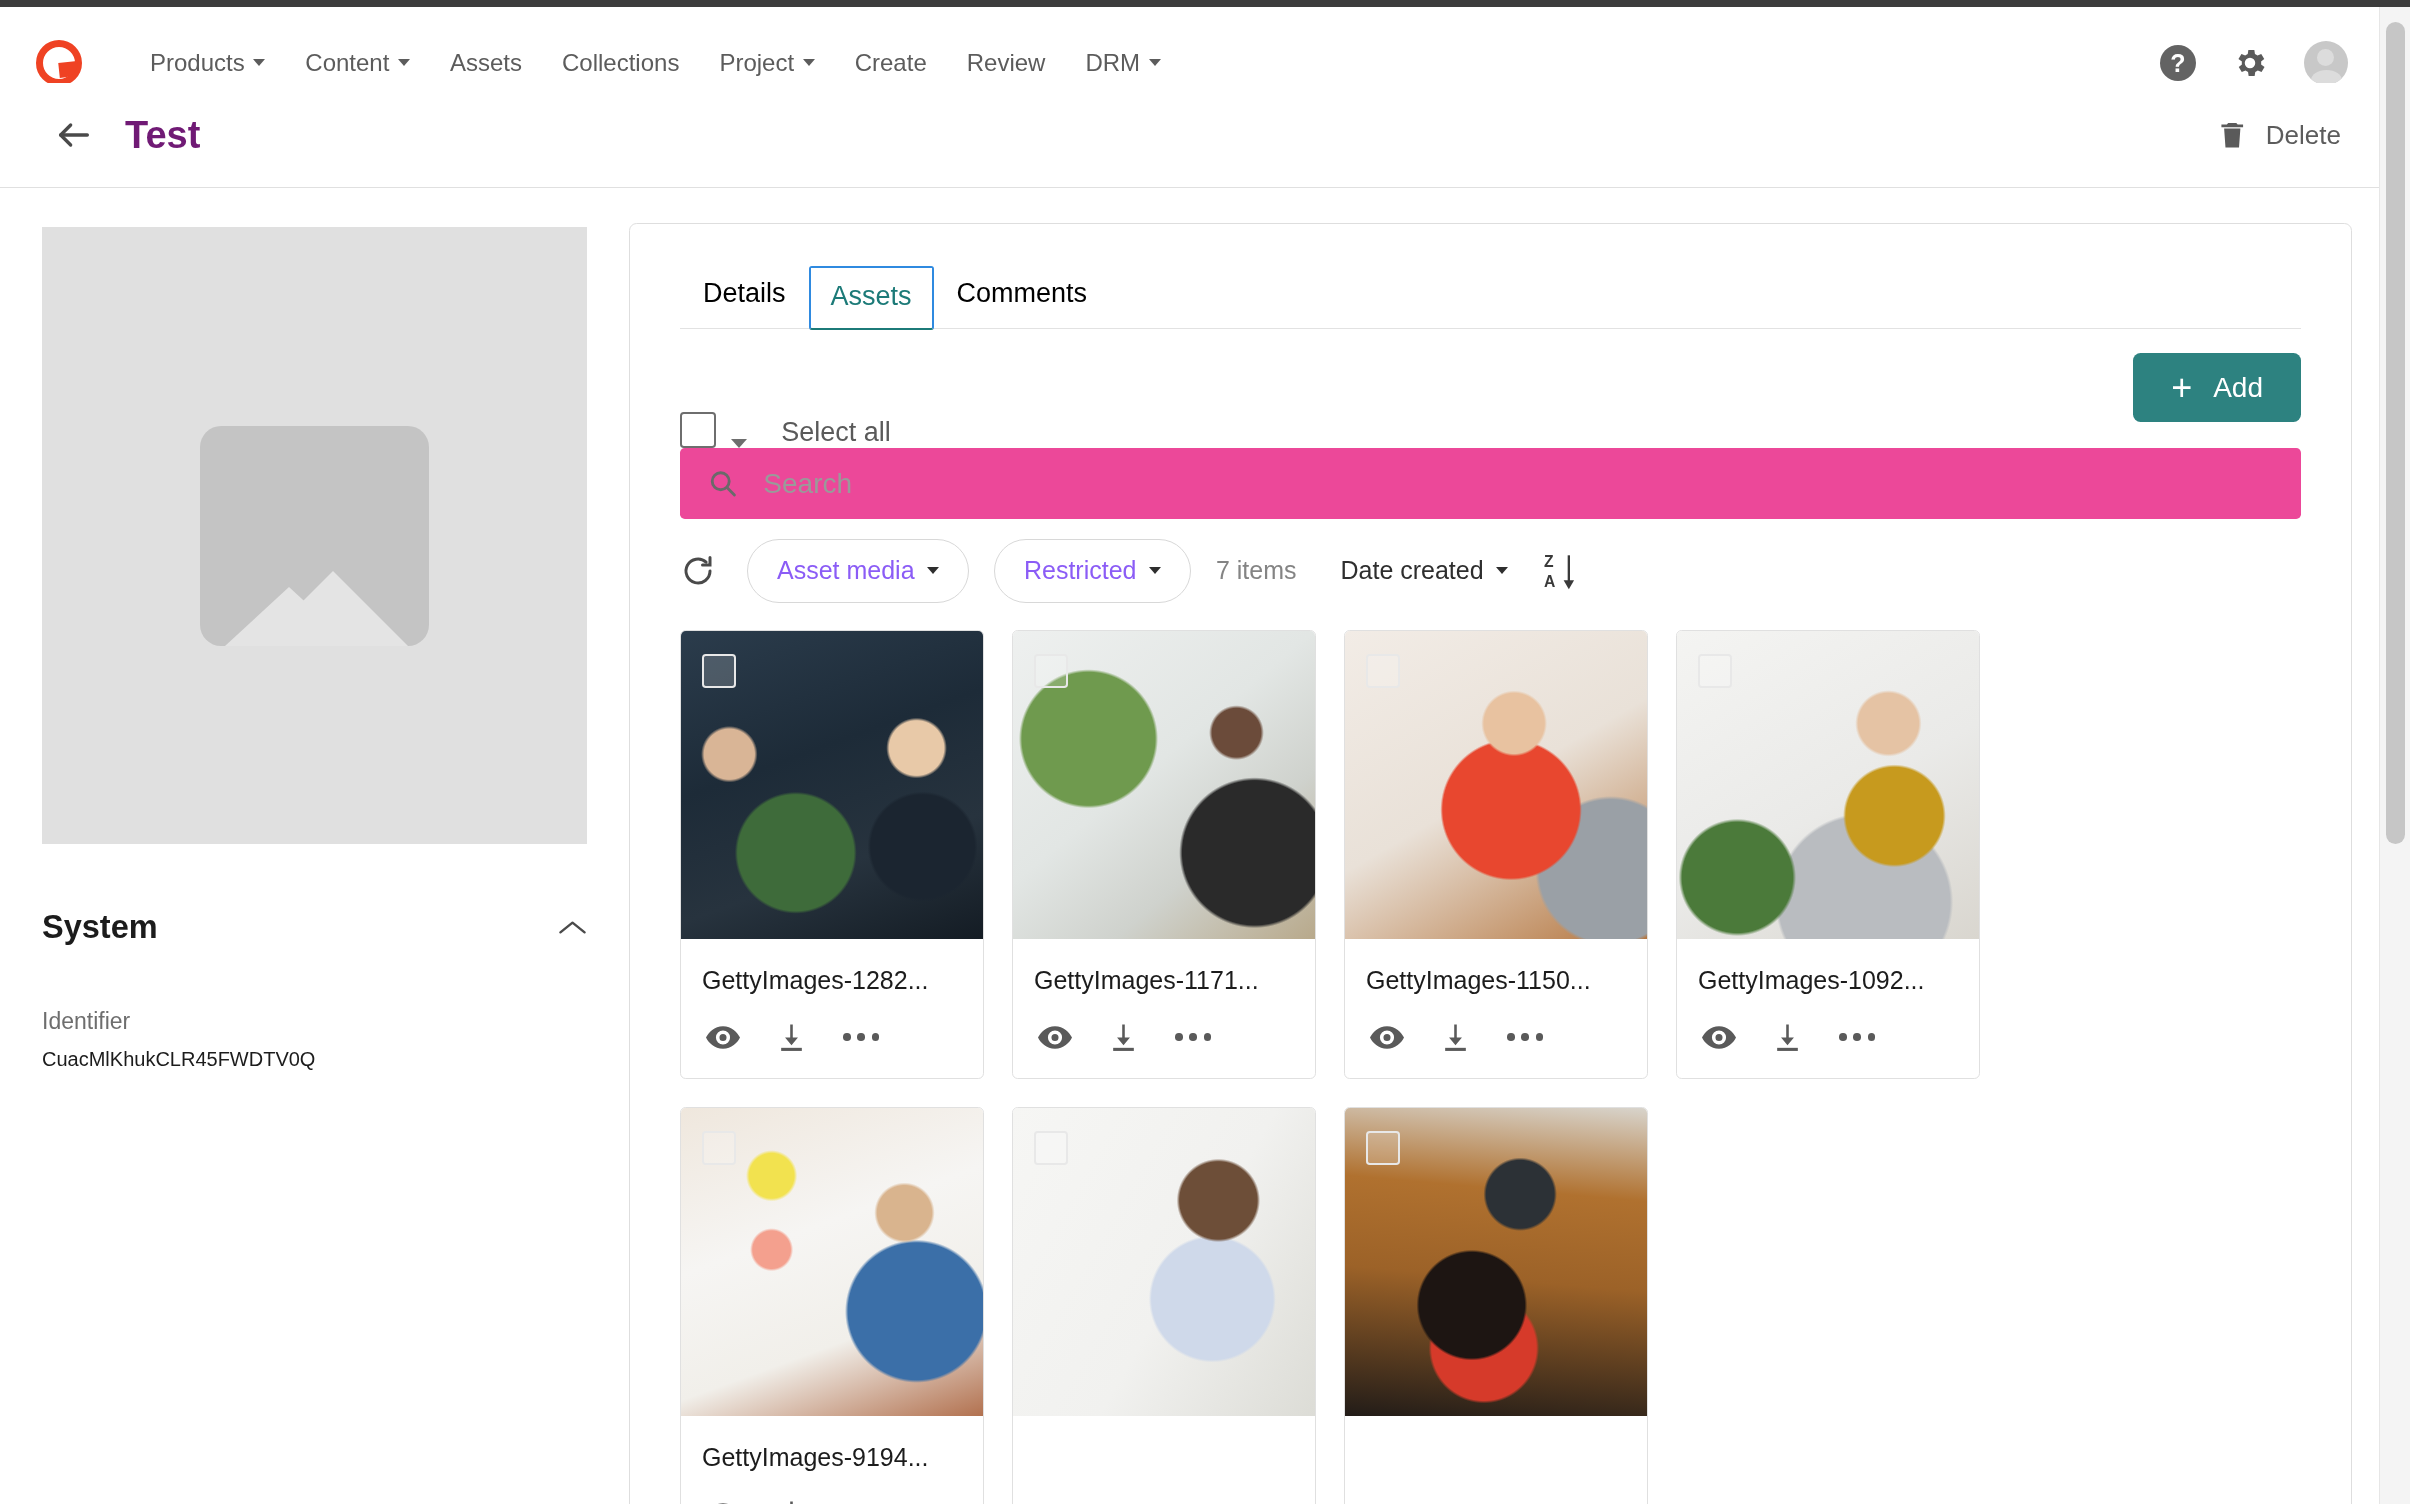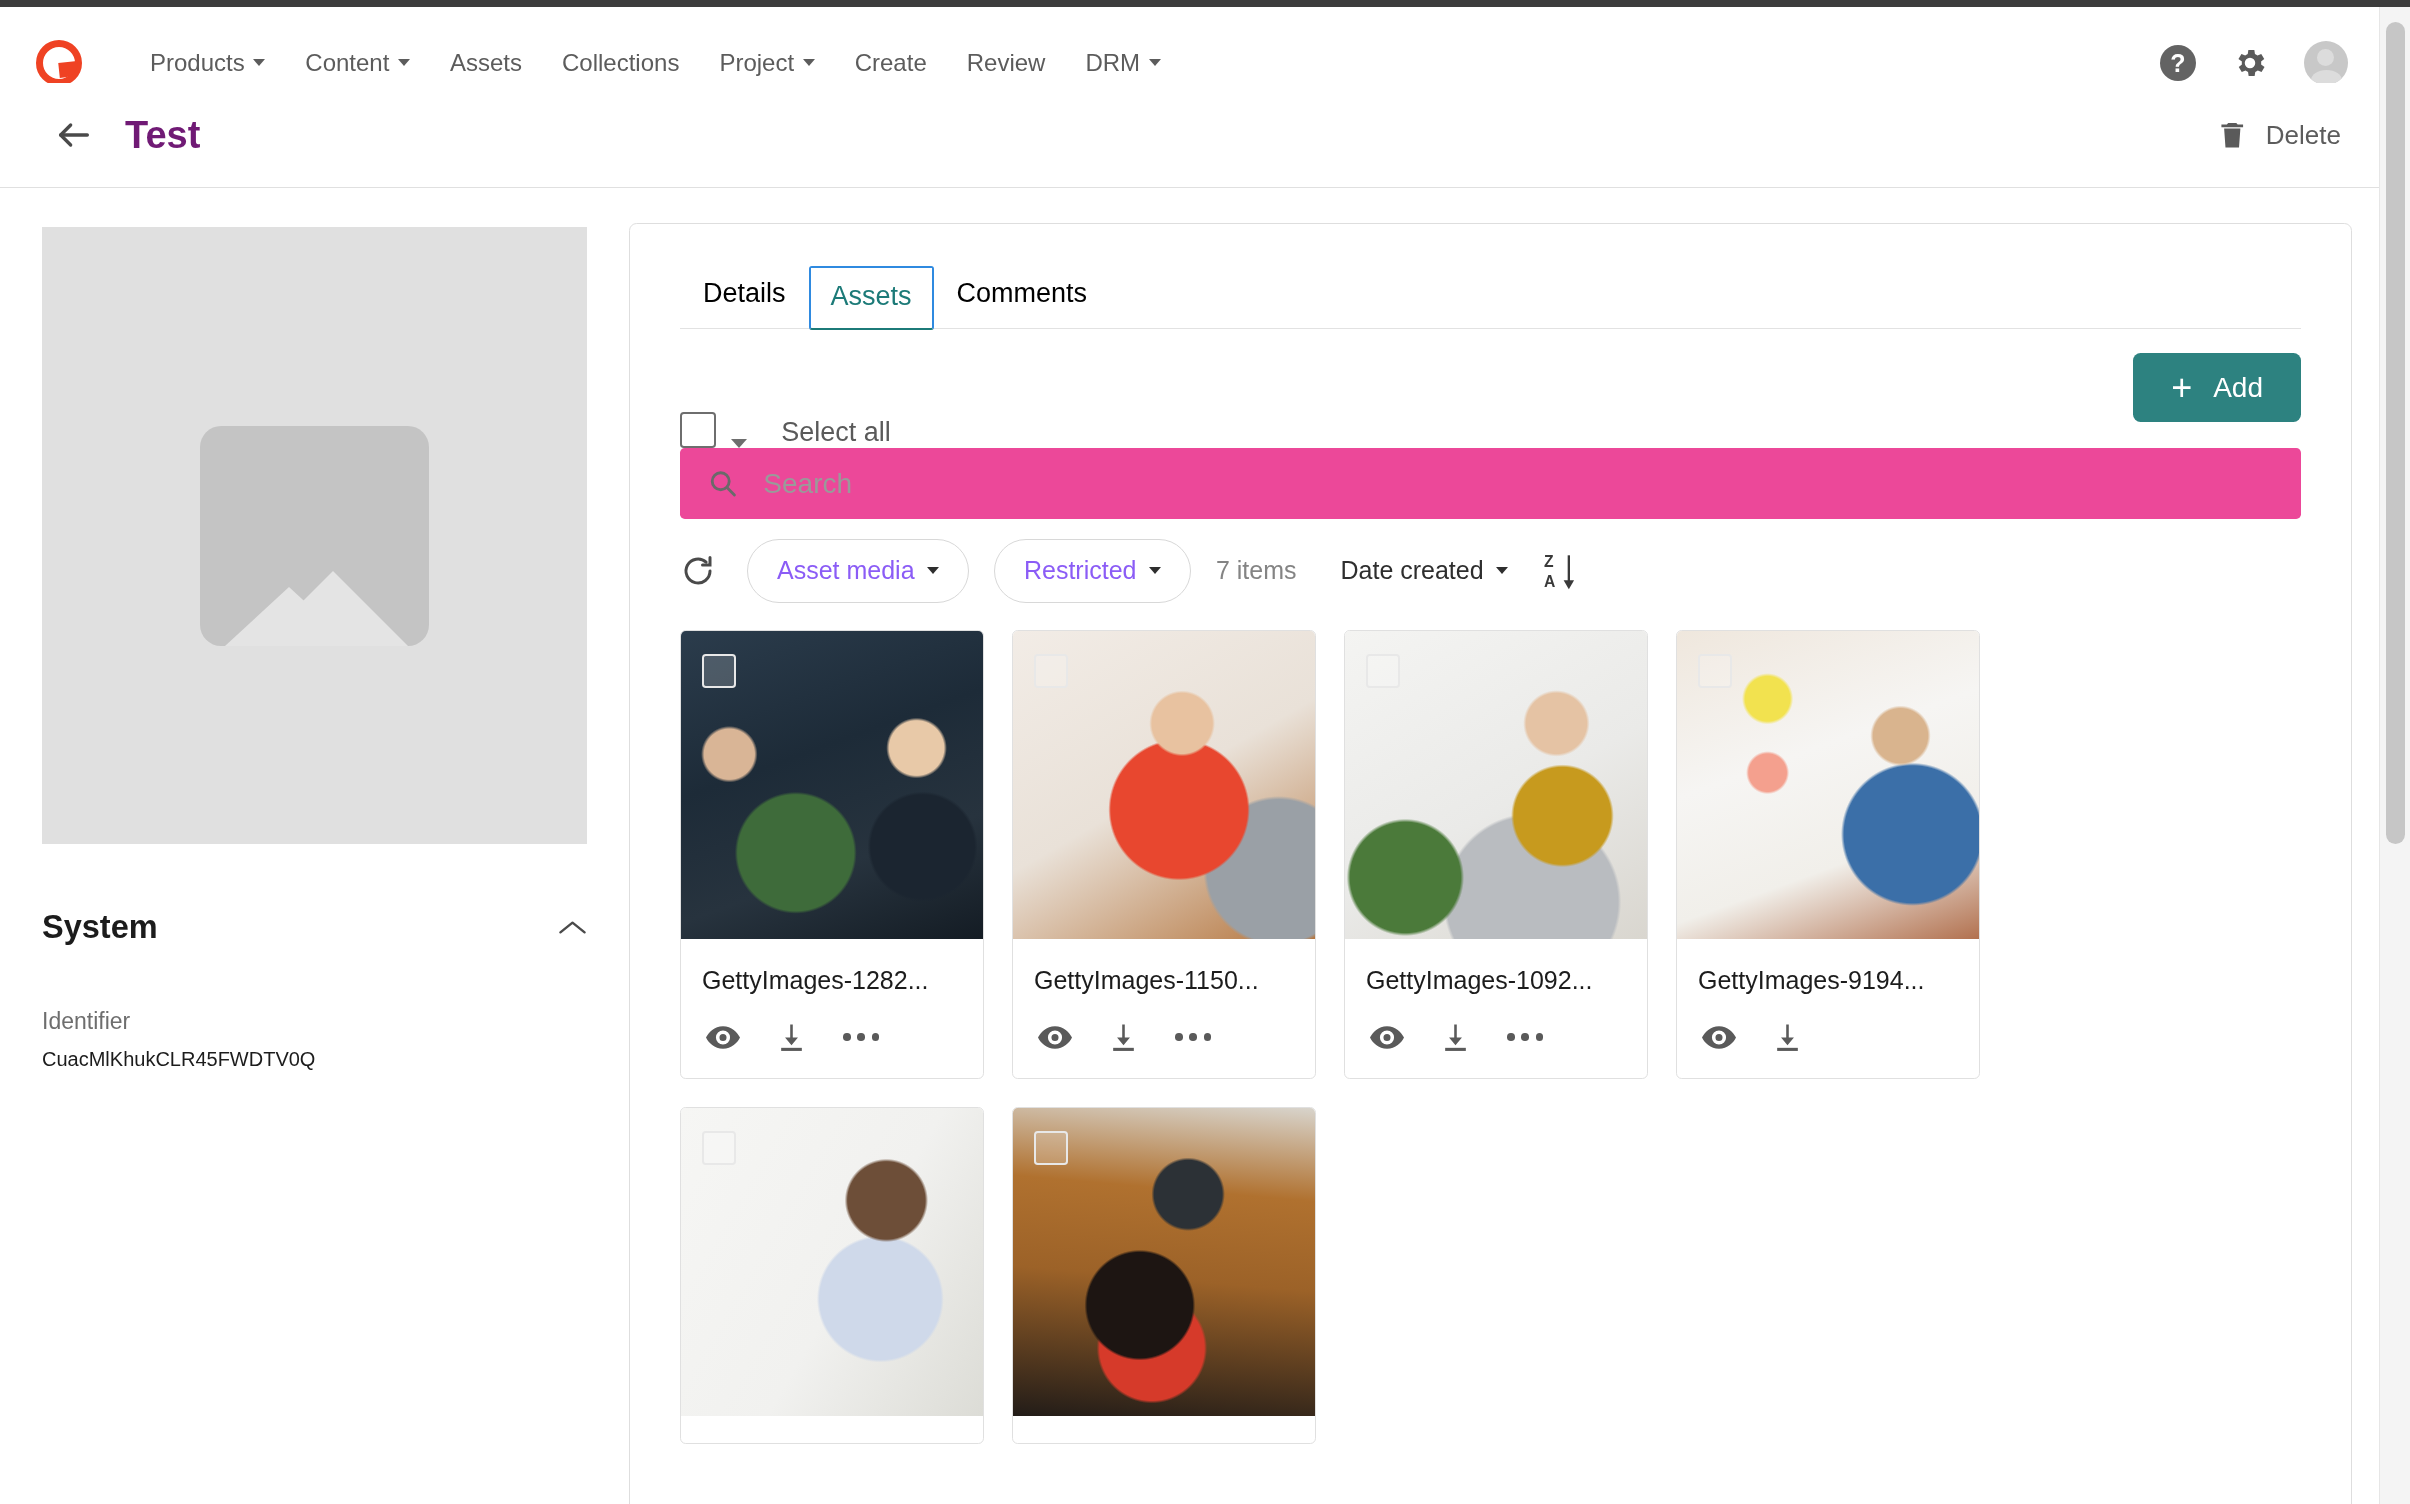--- a/index.html
+++ b/index.html
@@ -468,26 +468,25 @@
             </svg>
         </span>
         <span class="act dots">
             <i></i>
             <i></i>
             <i></i>
           </span>
       </div>
     </div>
 
-
-    <div class="card">
-      <div class="card-thumb t2">
-        <div class="card-chk"></div>
-      </div>
-      <div class="card-title">GettyImages-1150...</div>
+    <div class="card">
+      <div class="card-thumb t1">
+        <div class="card-chk"></div>
+      </div>
+      <div class="card-title">GettyImages-1171...</div>
       <div class="card-actions">
         <span class="act">
           <svg viewBox="0 0 24 16" width="34" height="25" fill="#5a5a5a">
               <path d="M12 0C6 0 1.7 4.4 0 8c1.7 3.6 6 8 12 8s10.3-4.4 12-8c-1.7-3.6-6-8-12-8zm0 13a5 5 0 1 1 5-5 5 5 0 0 1-5 5zm0-7.5A2.5 2.5 0 1 0 14.5 8 2.5 2.5 0 0 0 12 5.5z"></path>
             </svg>
         </span>
         <span class="act">
           <svg viewBox="0 0 24 24" width="31" height="31" fill="#5a5a5a">
               <path d="M11 2h2v10h4l-5 6-5-6h4V2z"></path>
               <rect x="4" y="20" width="16" height="2.4"></rect>
@@ -495,24 +494,24 @@
         </span>
         <span class="act dots">
             <i></i>
             <i></i>
             <i></i>
           </span>
       </div>
     </div>
 
     <div class="card">
-      <div class="card-thumb t3">
-        <div class="card-chk"></div>
-      </div>
-      <div class="card-title">GettyImages-1092...</div>
+      <div class="card-thumb t2">
+        <div class="card-chk"></div>
+      </div>
+      <div class="card-title">GettyImages-1150...</div>
       <div class="card-actions">
         <span class="act">
           <svg viewBox="0 0 24 16" width="34" height="25" fill="#5a5a5a">
               <path d="M12 0C6 0 1.7 4.4 0 8c1.7 3.6 6 8 12 8s10.3-4.4 12-8c-1.7-3.6-6-8-12-8zm0 13a5 5 0 1 1 5-5 5 5 0 0 1-5 5zm0-7.5A2.5 2.5 0 1 0 14.5 8 2.5 2.5 0 0 0 12 5.5z"></path>
             </svg>
         </span>
         <span class="act">
           <svg viewBox="0 0 24 24" width="31" height="31" fill="#5a5a5a">
               <path d="M11 2h2v10h4l-5 6-5-6h4V2z"></path>
               <rect x="4" y="20" width="16" height="2.4"></rect>
@@ -520,36 +519,61 @@
         </span>
         <span class="act dots">
             <i></i>
             <i></i>
             <i></i>
           </span>
       </div>
     </div>
 
     <div class="card">
-      <div class="card-thumb t4">
-        <div class="card-chk"></div>
-      </div>
-      <div class="card-title">GettyImages-9194...</div>
+      <div class="card-thumb t3">
+        <div class="card-chk"></div>
+      </div>
+      <div class="card-title">GettyImages-1092...</div>
       <div class="card-actions">
         <span class="act">
           <svg viewBox="0 0 24 16" width="34" height="25" fill="#5a5a5a">
               <path d="M12 0C6 0 1.7 4.4 0 8c1.7 3.6 6 8 12 8s10.3-4.4 12-8c-1.7-3.6-6-8-12-8zm0 13a5 5 0 1 1 5-5 5 5 0 0 1-5 5zm0-7.5A2.5 2.5 0 1 0 14.5 8 2.5 2.5 0 0 0 12 5.5z"></path>
             </svg>
         </span>
         <span class="act">
           <svg viewBox="0 0 24 24" width="31" height="31" fill="#5a5a5a">
               <path d="M11 2h2v10h4l-5 6-5-6h4V2z"></path>
               <rect x="4" y="20" width="16" height="2.4"></rect>
             </svg>
         </span>
+        <span class="act dots">
+            <i></i>
+            <i></i>
+            <i></i>
+          </span>
+      </div>
+    </div>
+
+    <div class="card">
+      <div class="card-thumb t4">
+        <div class="card-chk"></div>
+      </div>
+      <div class="card-title">GettyImages-9194...</div>
+      <div class="card-actions">
+        <span class="act">
+          <svg viewBox="0 0 24 16" width="34" height="25" fill="#5a5a5a">
+              <path d="M12 0C6 0 1.7 4.4 0 8c1.7 3.6 6 8 12 8s10.3-4.4 12-8c-1.7-3.6-6-8-12-8zm0 13a5 5 0 1 1 5-5 5 5 0 0 1-5 5zm0-7.5A2.5 2.5 0 1 0 14.5 8 2.5 2.5 0 0 0 12 5.5z"></path>
+            </svg>
+        </span>
+        <span class="act">
+          <svg viewBox="0 0 24 24" width="31" height="31" fill="#5a5a5a">
+              <path d="M11 2h2v10h4l-5 6-5-6h4V2z"></path>
+              <rect x="4" y="20" width="16" height="2.4"></rect>
+            </svg>
+        </span>
 
       </div>
     </div>
 
     <div class="card">
       <div class="card-thumb t5">
         <div class="card-chk"></div>
       </div>
       <div class="card-title"></div>
     </div>

